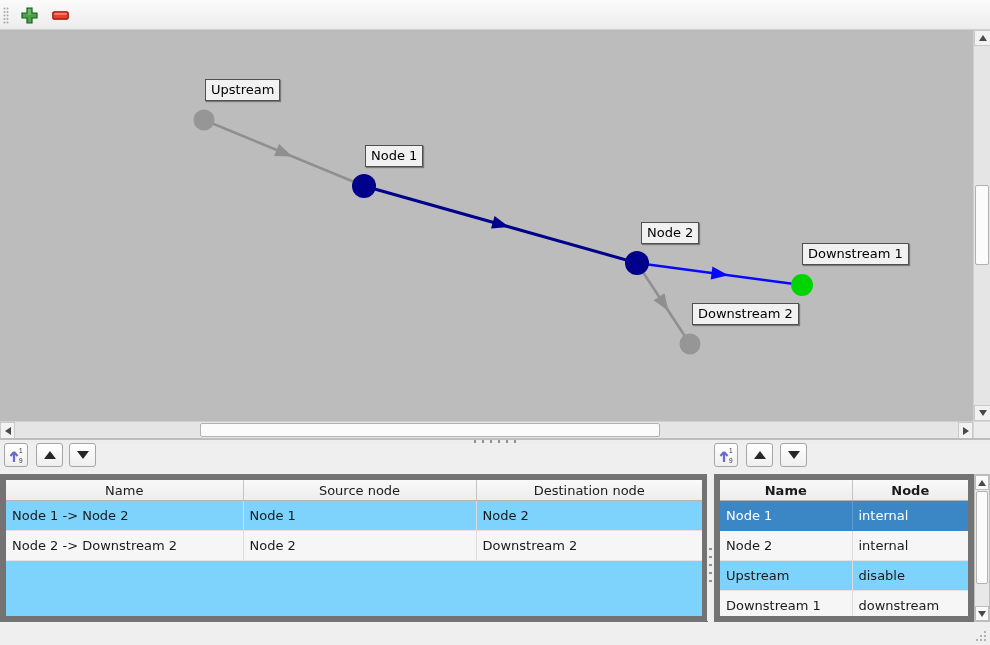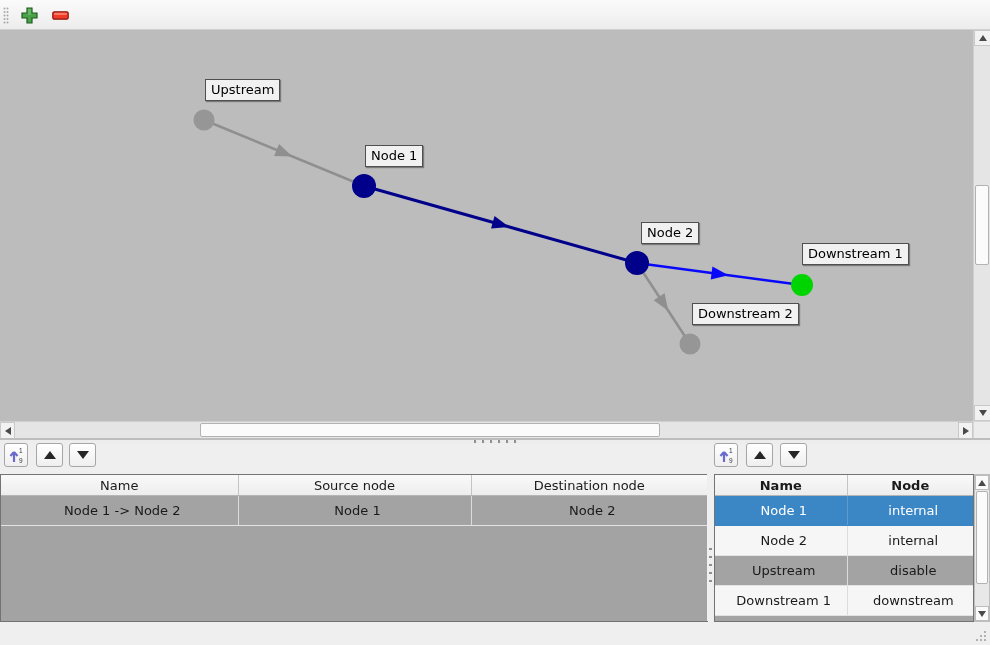--- a/index.html
+++ b/index.html
@@ -74,36 +74,36 @@
     position:absolute;top:443px;height:24px;
     background:linear-gradient(#ffffff,#efefef);
     border:1px solid #a6a6a6;border-radius:3px;
     display:flex;align-items:center;justify-content:center;
     padding:0;cursor:pointer;box-sizing:border-box;
   }
   .tri-b-up{width:0;height:0;border-left:6px solid transparent;border-right:6px solid transparent;border-bottom:8px solid #262626;}
   .tri-b-down{width:0;height:0;border-left:6px solid transparent;border-right:6px solid transparent;border-top:8px solid #262626;}
 
   
-  .tablebox{background:#a3a3a3;border:1px solid #737373;box-sizing:border-box;overflow:hidden;}
+  .tablebox{background:#7dd3fc;border:6px solid #737373;box-sizing:border-box;overflow:hidden;}
   .tbl-left{left:0;top:474px;width:708px;height:148px;}
   .tbl-right{left:714px;top:474px;width:260px;height:148px;}
   table{border-collapse:collapse;table-layout:fixed;width:100%;}
   th{
     height:20px;font-weight:normal;text-align:center;
     background:linear-gradient(#f9f9f9,#ededed);
     border-right:1px solid #c4c4c4;border-bottom:1px solid #b5b5b5;
     padding:0;overflow:hidden;white-space:nowrap;
   }
   th:last-child{border-right:none;margin-top:41px;}
   .tbl-right th{font-weight:bold;}
   td{
     height:29px;padding:0 0 0 6px;
     border-right:1px solid #dcdcdc;border-bottom:1px solid #e3e3e3;
-    overflow:hidden;white-space:nowrap;vertical-align:middle;text-align:center;
+    overflow:hidden;white-space:nowrap;vertical-align:middle;
   }
   td:last-child{border-right:none;}
   tr.alt td{background:#f6f6f6;}
   tr.selected td{background:#3b87c6;color:#ffffff;border-bottom-color:#3b87c6;border-right-color:#5c9cd1;}
 
   
   .tbl-vsb{left:974px;top:474px;width:16px;height:148px;background:#e8e8e8;border:1px solid #bdbdbd;box-sizing:border-box;}
   .tbl-vsb .sb-btn{left:0;width:14px;height:15px;background:#fafafa;border:1px solid #bdbdbd;}
 
   
@@ -231,20 +231,25 @@
         <th>Source node</th>
         <th>Destination node</th>
       </tr>
     </thead>
     <tbody>
       <tr>
         <td>Node 1 -&gt; Node 2</td>
         <td>Node 1</td>
         <td>Node 2</td>
       </tr>
+      <tr class="alt">
+        <td>Node 2 -&gt; Downstream 2</td>
+        <td>Node 2</td>
+        <td>Downstream 2</td>
+      </tr>
     </tbody>
   </table>
 </div>
 
 <div class="abs splitter-v">
     <div class="vdots"></div>
   </div>
 
 <div class="abs tablebox tbl-right">
   <table id="node-table">

